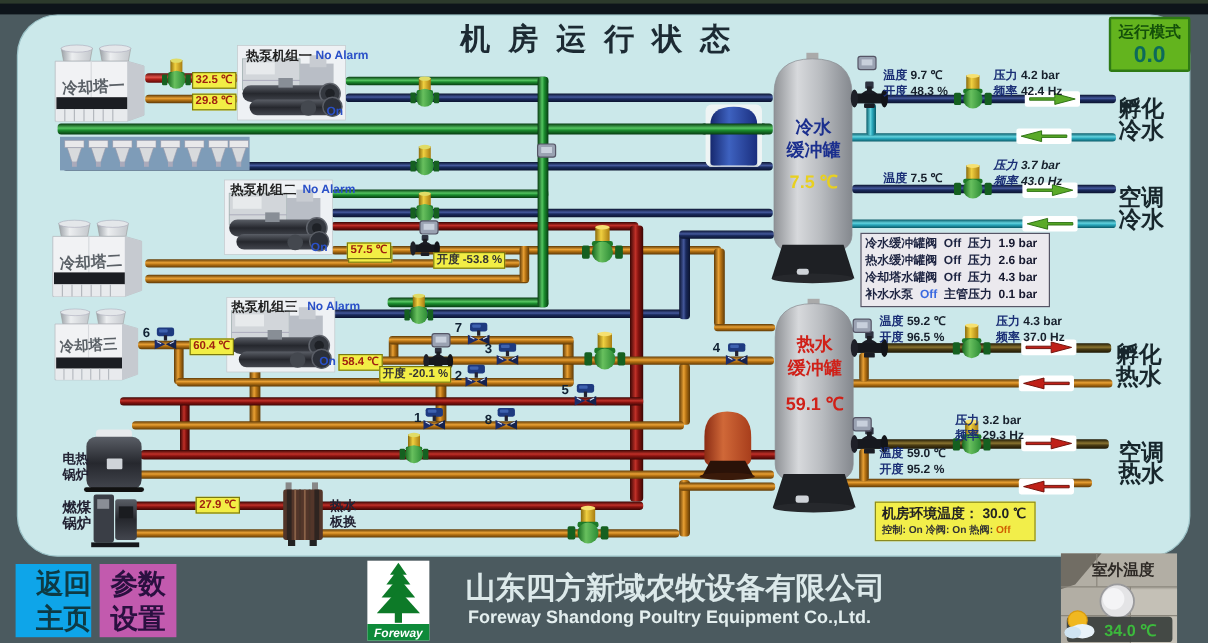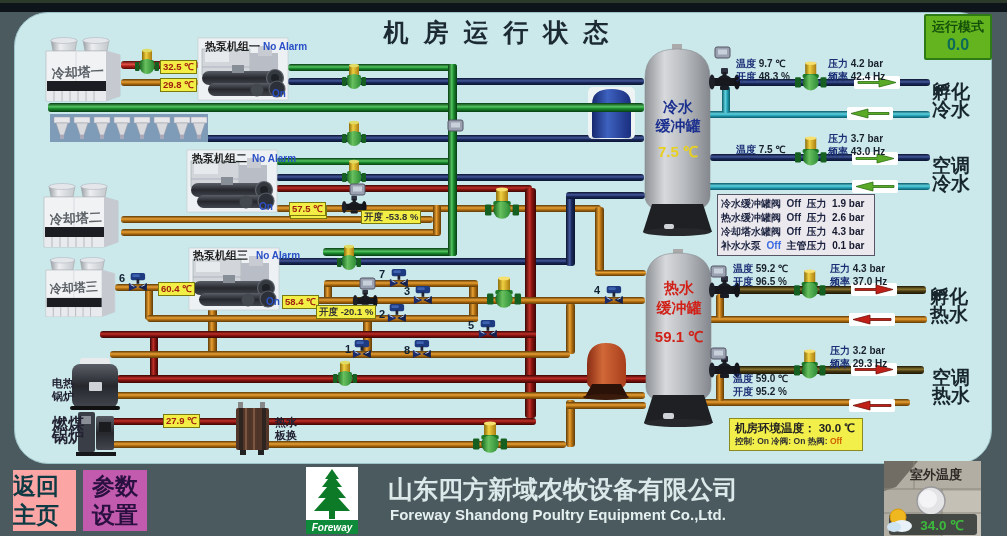--- a/index.html
+++ b/index.html
@@ -34,21 +34,21 @@
 
 <div class="abs" style="left:0;top:0;width:1007px;height:4px;background:#2c3a2c;"></div>
 <div class="abs" style="left:0;top:3px;width:1007px;height:9px;background:#0d141a;"></div>
 
 <div class="abs" style="left:14px;top:12px;width:976px;height:450px;background:#cbe8ea;border-radius:34px;border:1px solid #9cc3c8;"></div>
 
 <div class="abs" style="left:0;top:16px;width:1007px;text-align:center;font-size:25px;font-weight:bold;color:#1c2a33;letter-spacing:15px;">机房运行状态</div>
 
 <div class="abs" style="left:924px;top:14px;width:64px;height:42px;background:#63b41e;border:2px solid #2e7a14;border-radius:2px;text-align:center;">
  <div style="font-size:13px;font-weight:bold;color:#14500a;margin-top:2px;">运行模式</div>
- <div style="font-size:16px;font-weight:bold;color:#0c6a5a;">0.0</div>
+ <div style="font-size:19px;font-weight:bold;color:#0c6a5a;">0.0</div>
 </div>
 
 <div class="ph grn" style="left:288px;top:64px;width:169px;"></div>
 <div class="ph nav" style="left:288px;top:78px;width:356px;"></div>
 <div class="ph grn" style="left:48px;top:103px;width:596px;height:9px;"></div>
 <div class="ph nav" style="left:52px;top:135px;width:592px;"></div>
 <div class="ph grn" style="left:276px;top:158px;width:181px;"></div>
 <div class="ph nav" style="left:276px;top:174px;width:368px;"></div>
 <div class="ph drd" style="left:276px;top:185px;width:256px;"></div>
 <div class="ph org" style="left:276px;top:205px;width:325px;"></div>
@@ -395,31 +395,31 @@
 <div class="abs" style="left:205px;top:39px;font-size:11px;font-weight:bold;color:#222;">热泵机组一</div>
 <div class="abs" style="left:263px;top:41px;font-size:10px;font-weight:bold;color:#2a50c8;">No Alarm</div>
 <div class="abs" style="left:272px;top:88px;font-size:10px;font-weight:bold;color:#2a50c8;">On</div>
 <div class="abs" style="left:192px;top:151px;font-size:11px;font-weight:bold;color:#222;">热泵机组二</div>
 <div class="abs" style="left:252px;top:153px;font-size:10px;font-weight:bold;color:#2a50c8;">No Alarm</div>
 <div class="abs" style="left:259px;top:201px;font-size:10px;font-weight:bold;color:#2a50c8;">On</div>
 <div class="abs" style="left:193px;top:248px;font-size:11px;font-weight:bold;color:#222;">热泵机组三</div>
 <div class="abs" style="left:256px;top:250px;font-size:10px;font-weight:bold;color:#2a50c8;">No Alarm</div>
 <div class="abs" style="left:266px;top:296px;font-size:10px;font-weight:bold;color:#2a50c8;">On</div>
 <div class="abs" style="left:52px;top:377px;font-size:11px;font-weight:bold;color:#223;line-height:13px;">电热<br>锅炉</div>
-<div class="abs" style="left:52px;top:417px;font-size:16px;font-weight:bold;color:#223;line-height:13px;">燃煤<br>锅炉</div>
+<div class="abs" style="left:52px;top:417px;font-size:12px;font-weight:bold;color:#223;line-height:13px;">燃煤<br>锅炉</div>
 <div class="abs" style="left:275px;top:416px;font-size:11px;font-weight:bold;color:#223;line-height:13px;">热水<br>板换</div>
 
 <div class="tl" style="left:736px;top:57px;">温度 <b>9.7 ℃</b><br>开度 <b>48.3 %</b></div>
 <div class="tl" style="left:828px;top:57px;">压力 <b>4.2 bar</b><br>频率 <b>42.4 Hz</b></div>
 <div class="tl" style="left:736px;top:143px;">温度 <b>7.5 ℃</b></div>
-<div class="tl" style="left:828px;top:132px;">压力 <b>3.7 bar</b><br>频率 <b>43.0 Hz</b></div>
+<div class="tl" style="left:828px;top:132px;font-style:italic;">压力 <b>3.7 bar</b><br>频率 <b>43.0 Hz</b></div>
 <div class="tl" style="left:733px;top:262px;">温度 <b>59.2 ℃</b><br>开度 <b>96.5 %</b></div>
 <div class="tl" style="left:830px;top:262px;">压力 <b>4.3 bar</b><br>频率 <b>37.0 Hz</b></div>
 <div class="tl" style="left:733px;top:344px;margin-top:28px;">温度 <b>59.0 ℃</b><br>开度 <b>95.2 %</b></div>
-<div class="tl" style="left:830px;top:344px;">压力 <b>3.2 bar</b><br>频率 <b>29.3 Hz</b></div>
+<div class="tl" style="left:796px;top:344px;">压力 <b>3.2 bar</b><br>频率 <b>29.3 Hz</b></div>
 
 <div class="big" style="left:932px;top:83px;">孵化<br>冷水</div>
 <div class="big" style="left:932px;top:157px;">空调<br>冷水</div>
 <div class="big" style="left:930px;top:288px;">孵化<br>热水</div>
 <div class="big" style="left:932px;top:369px;">空调<br>热水</div>
 
 <div class="abs" style="left:717px;top:194px;width:150px;height:58px;background:#ebe9ee;border:1.5px solid #556;font-size:10px;font-weight:bold;color:#1c2340;line-height:14px;padding:2px 3px 0;white-space:nowrap;">
 冷水缓冲罐阀&nbsp; Off&nbsp; 压力&nbsp; <span style="color:#15182e;">1.9 bar</span><br>
 热水缓冲罐阀&nbsp; Off&nbsp; 压力&nbsp; <span style="color:#15182e;">2.6 bar</span><br>
 冷却塔水罐阀&nbsp; Off&nbsp; 压力&nbsp; <span style="color:#15182e;">4.3 bar</span><br>
@@ -433,21 +433,21 @@
 
 <div class="num" style="left:119px;top:272px;">6</div>
 <div class="num" style="left:379px;top:268px;">7</div>
 <div class="num" style="left:404px;top:285px;">3</div>
 <div class="num" style="left:379px;top:308px;">2</div>
 <div class="num" style="left:345px;top:343px;">1</div>
 <div class="num" style="left:404px;top:344px;">8</div>
 <div class="num" style="left:468px;top:319px;">5</div>
 <div class="num" style="left:594px;top:284px;">4</div>
 
-<div class="abs" style="left:13px;top:470px;width:63px;height:61px;background:#fca5a5;text-align:left;font-size:23px;font-weight:bold;color:#0e3a44;line-height:29px;padding-top:2px;box-sizing:border-box;">返回<br>主页</div>
+<div class="abs" style="left:13px;top:470px;width:63px;height:61px;background:#0ea5e9;text-align:right;font-size:23px;font-weight:bold;color:#0e3a44;line-height:29px;padding-top:2px;box-sizing:border-box;">返回<br>主页</div>
 <div class="abs" style="left:83px;top:470px;width:64px;height:61px;background:#c25aae;text-align:center;font-size:23px;font-weight:bold;color:#2a1040;line-height:29px;padding-top:2px;box-sizing:border-box;">参数<br>设置</div>
 <svg class="abs" style="left:306px;top:467px;" width="52" height="67">
  <rect x="0" y="0" width="52" height="67" fill="#fff"></rect>
  <rect x="0" y="53" width="52" height="14" fill="#0e8a3a"></rect>
  <text x="26" y="64" font-size="10" font-weight="bold" fill="#fff" text-anchor="middle" font-style="italic">Foreway</text>
  <g fill="#0d7a28">
   <rect x="23" y="41" width="6" height="11"></rect>
   <polygon points="26,2 33,12 19,12"></polygon>
   <polygon points="26,7 36,20 16,20"></polygon>
   <polygon points="26,14 40,31 12,31"></polygon>

